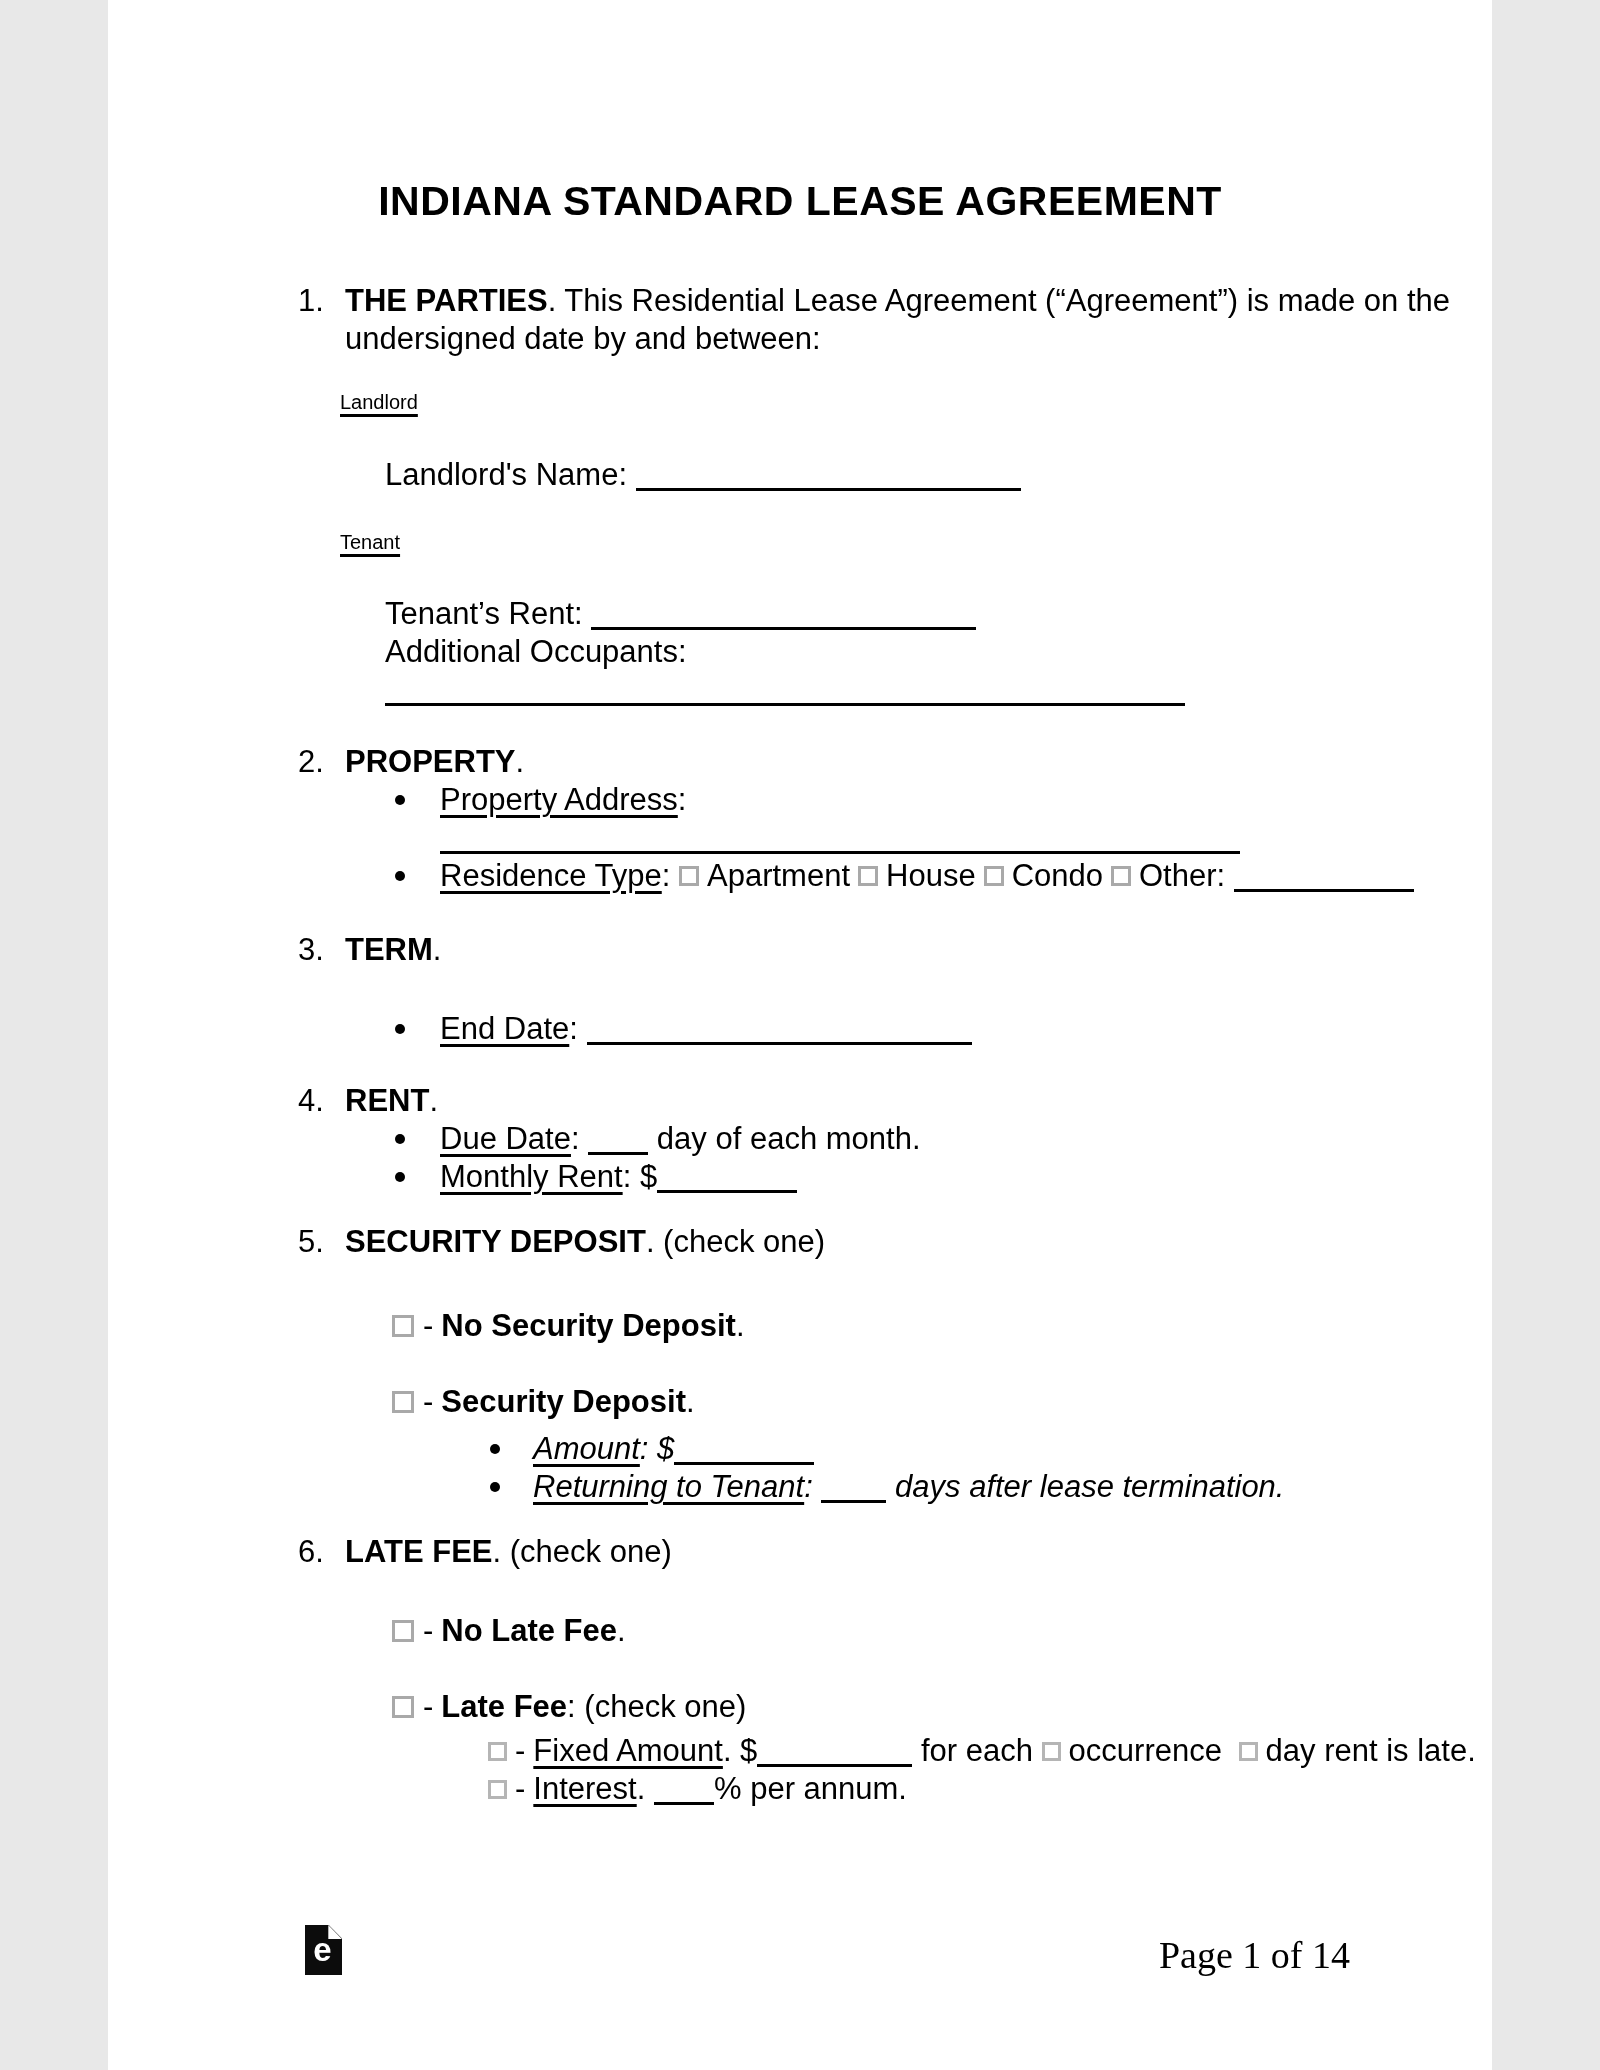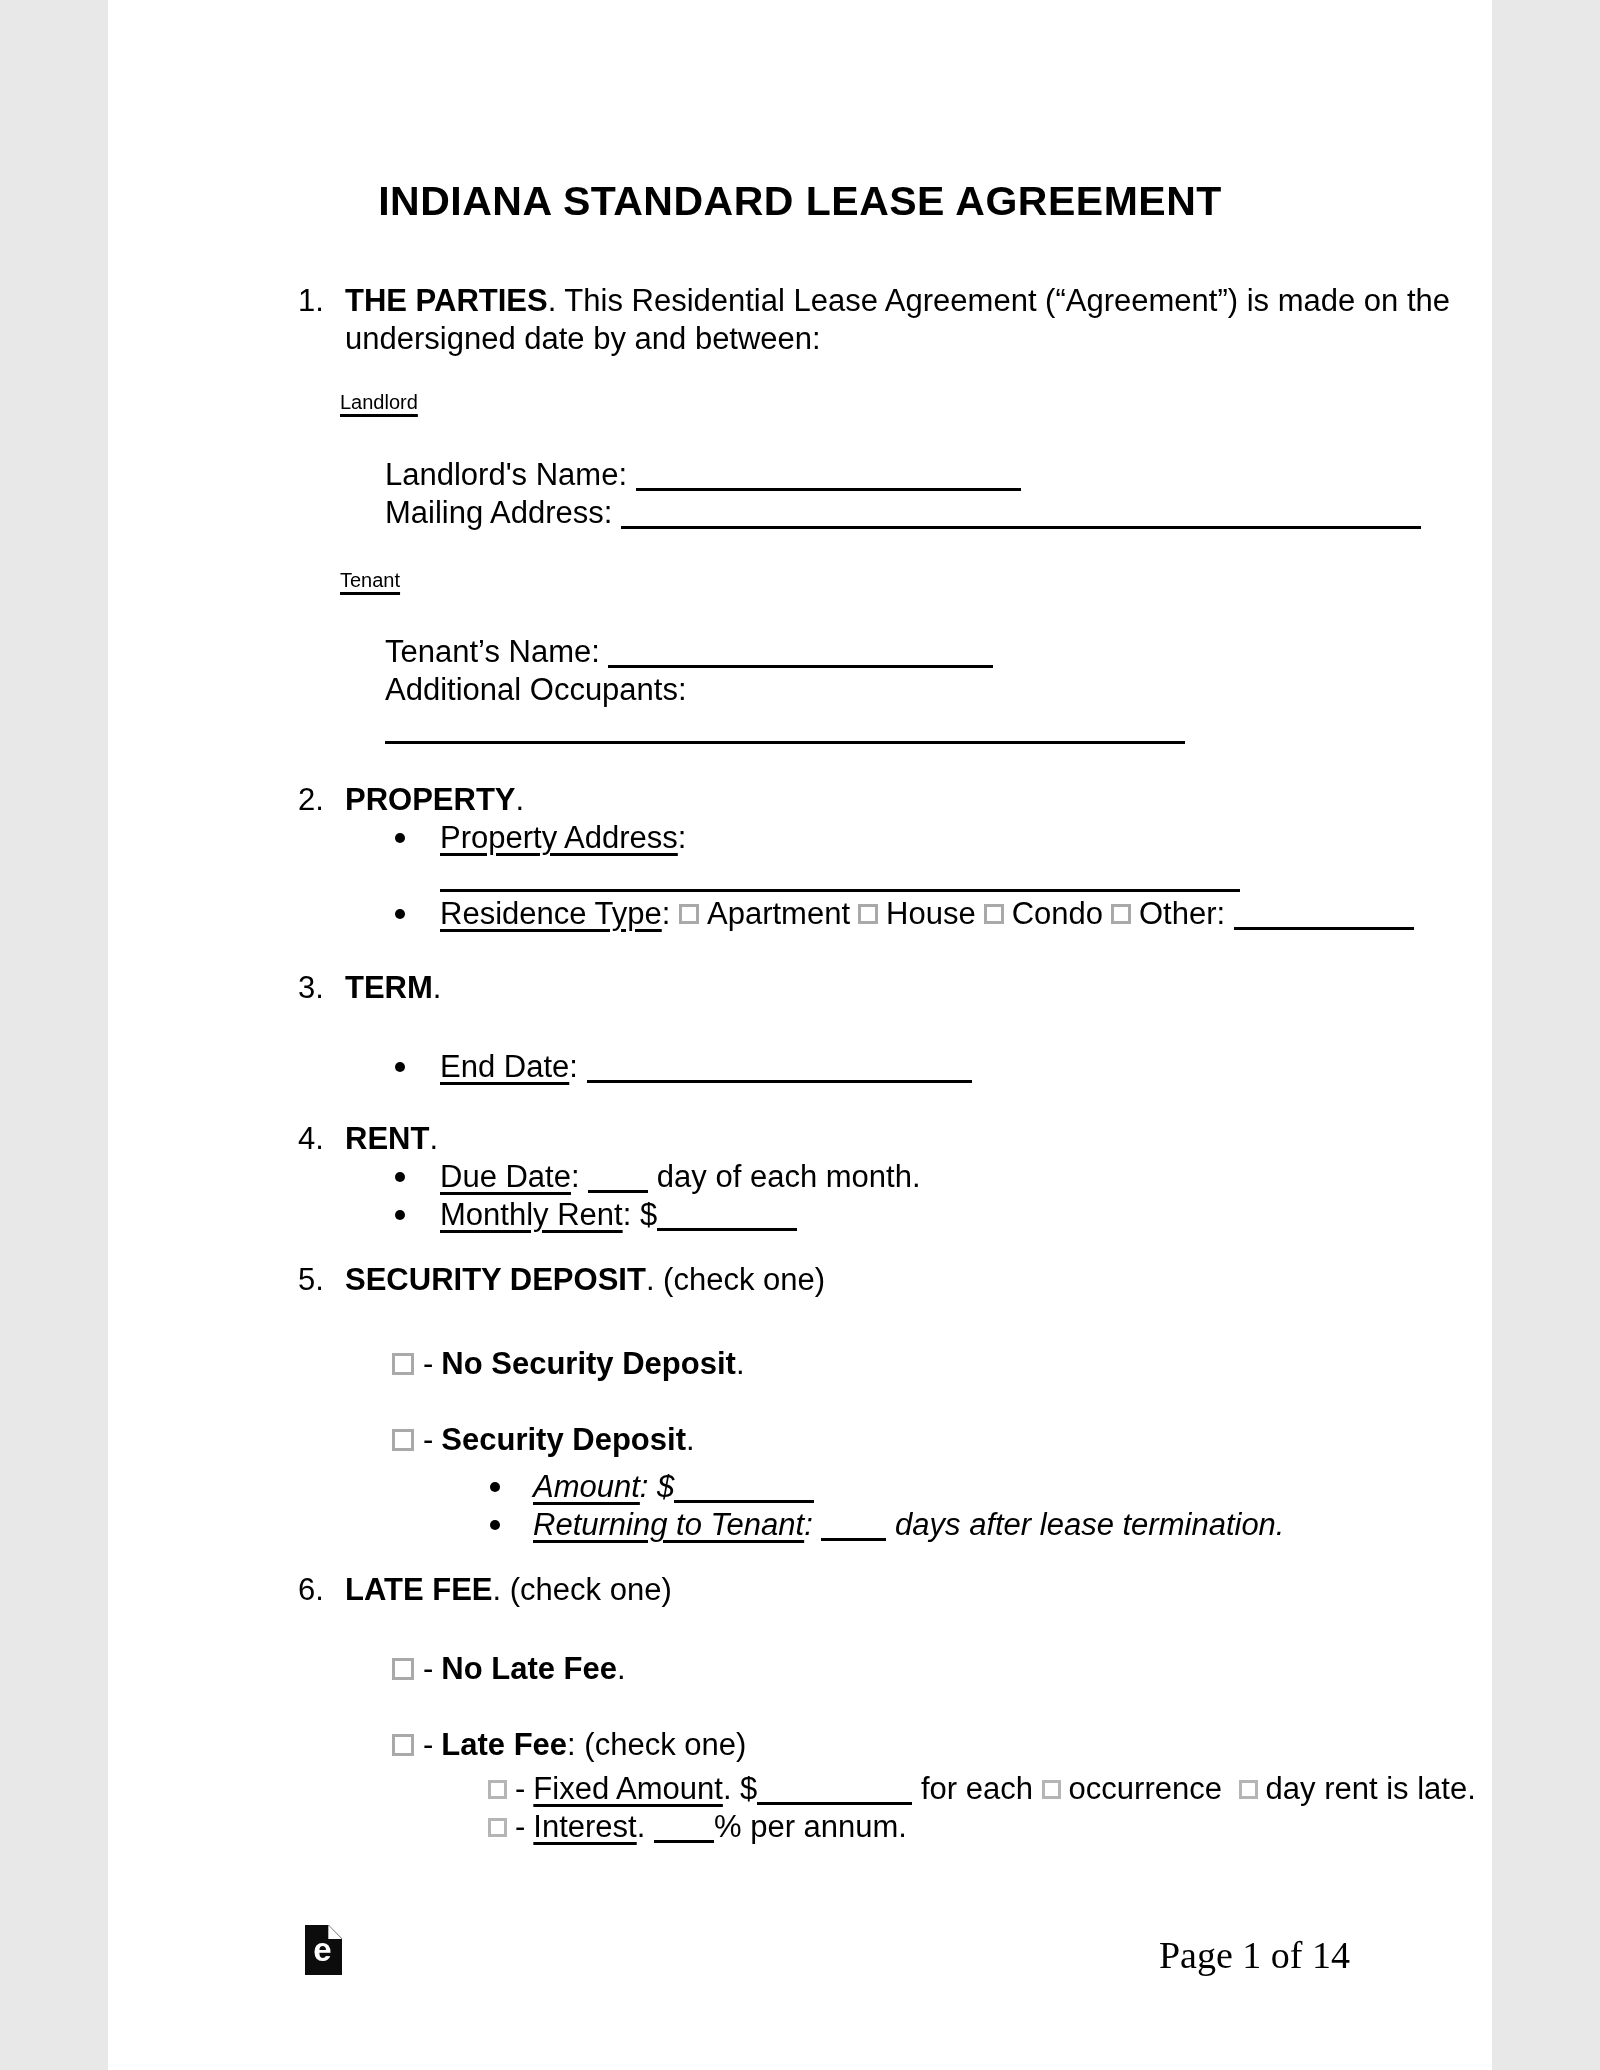--- a/index.html
+++ b/index.html
@@ -72,27 +72,26 @@
   <div class="title">INDIANA STANDARD LEASE AGREEMENT</div>
 
   <div class="row num-row" style="margin-top:58px">
     <span class="num">1.</span><span class="b">THE PARTIES</span><span>. This Residential Lease Agreement (“Agreement”) is made on the</span><br><span>undersigned date by and between:</span>
   </div>
 
   <div class="row sub-head" style="margin-top:25px"><span class="ul">Landlord</span></div>
 
   <div class="field-row" style="margin-top:35px">
     <div class="row"><span>Landlord's Name:</span> <span class="blank w385"></span></div>
-    <div class="row"><span>Mailing Address:</span> <span class="blank w800"></span></div>
   </div>
 
   <div class="row sub-head" style="margin-top:29px"><span class="ul">Tenant</span></div>
 
   <div class="field-row" style="margin-top:34px">
-    <div class="row"><span>Tenant’s Name:</span> <span class="blank w385"></span></div>
+    <div class="row"><span>Tenant’s Rent:</span> <span class="blank w385"></span></div>
     <div class="row"><span>Additional Occupants:</span> <span class="blank w800"></span></div>
   </div>
 
   <div class="row num-row" style="margin-top:34px">
     <span class="num">2.</span><span class="b">PROPERTY</span><span>.</span>
   </div>
   <div class="row bullet-row"><span class="dot"></span><span class="ul">Property Address</span><span>:</span> <span class="blank w800"></span></div>
   <div class="row bullet-row"><span class="dot"></span><span class="ul">Residence Type</span><span>:</span> <span class="cb mid" style="margin-left:0"></span><span>Apartment</span><span class="cb mid"></span><span>House</span><span class="cb mid"></span><span>Condo</span><span class="cb mid"></span><span>Other:</span> <span class="blank w180"></span></div>
 
   <div class="row num-row" style="margin-top:36px">

